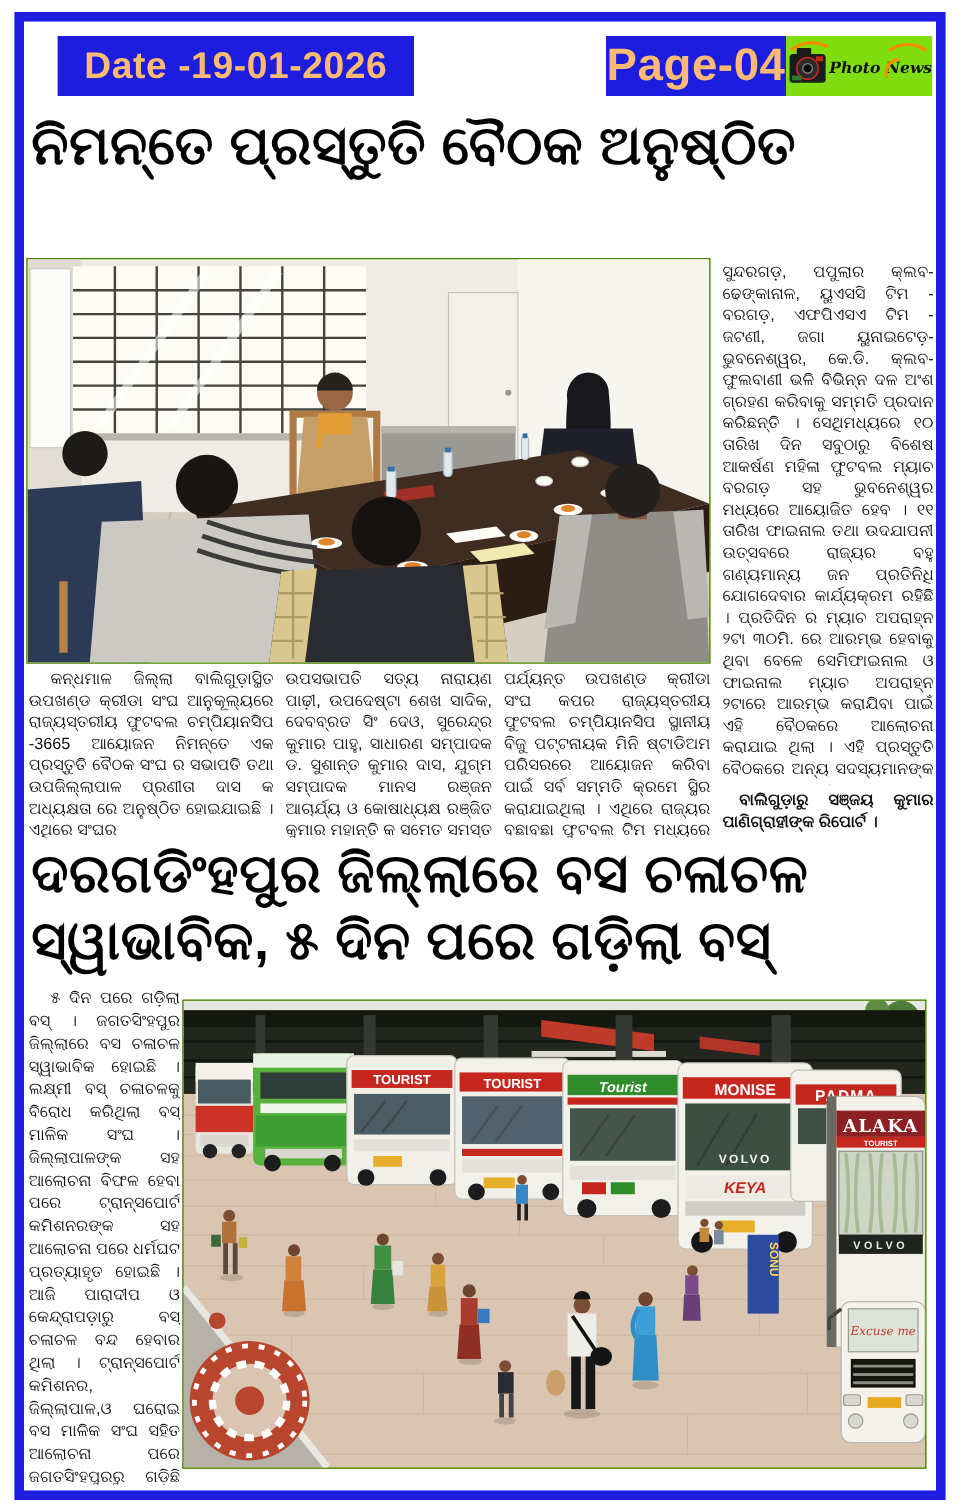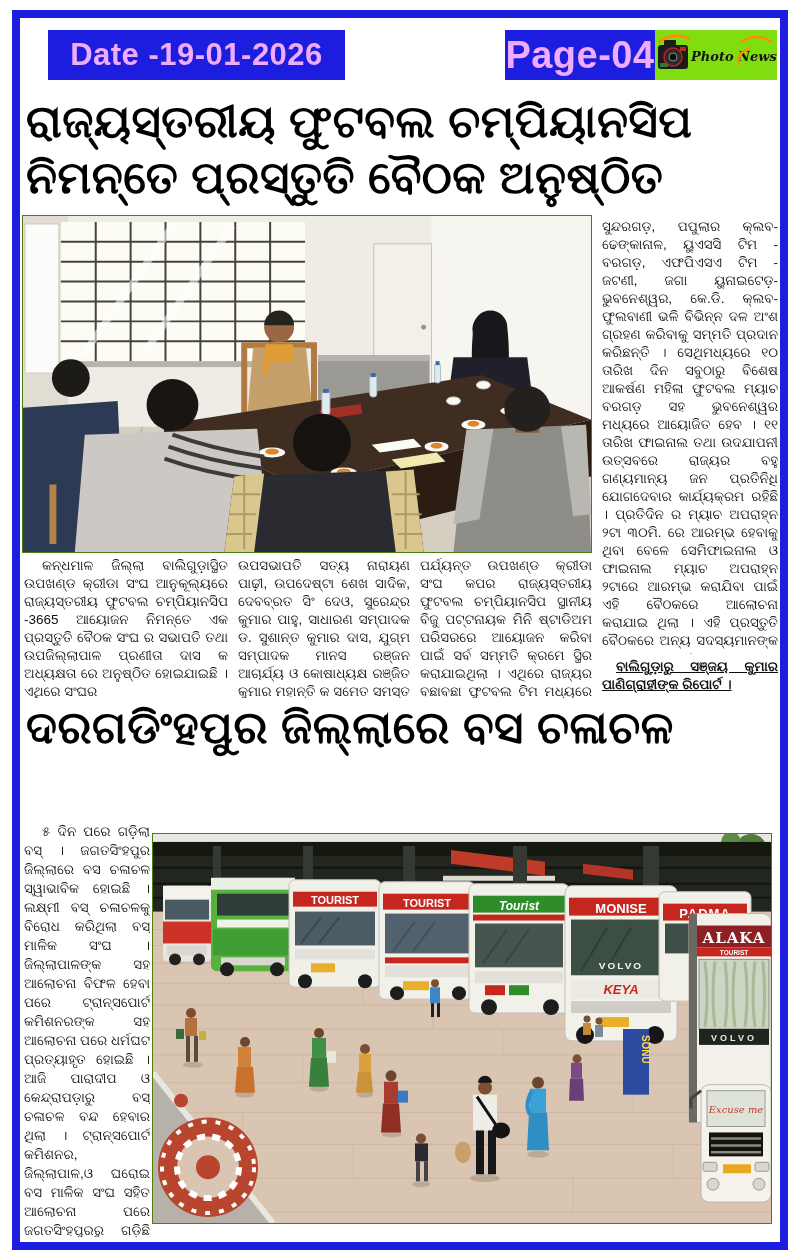--- a/index.html
+++ b/index.html
@@ -1,41 +1,41 @@
 <!DOCTYPE html>
 <html><head>
 <meta charset="utf-8">
 <style>
   html,body{margin:0;padding:0;background:#fff;}
   .page{position:relative;width:800px;height:1258px;background:#ffffff;overflow:hidden;
         font-family:"Liberation Sans",sans-serif;color:#000;}
   .frame{position:absolute;left:12px;top:10px;width:776px;height:1240px;
          border:8px solid #1d1de0;box-sizing:border-box;pointer-events:none;}
-  .mast-box{position:absolute;top:30px;height:50px;background:#1d1de0;color:#f0abfc;
+  .mast-box{position:absolute;top:30px;height:50px;background:#1d1de0;color:#fdba74;
             font-weight:bold;display:flex;align-items:center;justify-content:center;
             letter-spacing:.5px;}
   .date-box{left:48px;width:297px;font-size:31px;}
   .page-box{left:505px;width:150px;font-size:38px;}
   .logo-box{position:absolute;left:655px;top:30px;width:122px;height:50px;}
   .headline{position:absolute;left:26px;width:752px;font-weight:bold;color:#000;
             line-height:1.24;letter-spacing:0.5px;}
   .h1a{top:94px;font-size:45px;}
   .h2a{top:700px;font-size:45px;}
   .photo{position:absolute;border:1px solid #4d7c0f;box-sizing:border-box;background:#84cc16;}
   .photo1{left:22px;top:215px;width:570px;height:338px;}
   .photo2{left:152px;top:833px;width:620px;height:391px;}
   .photo svg{display:block;width:100%;height:100%;}
   .bodytext{position:absolute;font-size:13.5px;line-height:18px;text-align:justify;
             color:#101010;overflow:hidden;}
   .col1{left:24px;top:557px;width:204px;height:141px;}
   .col2{left:238px;top:557px;width:172px;height:141px;}
   .col3{left:420px;top:557px;width:172px;height:141px;}
   .col4{left:602px;top:218px;width:176px;height:476px;display:flex;flex-direction:column;}
   .col4 .p1{flex:1;overflow:hidden;}
-  .byline{margin-top:4px;text-indent:14px;font-weight:bold;text-decoration:underline;}
+  .byline{margin-top:4px;text-indent:14px;font-weight:bold;}
   .story2-body{left:24px;top:822px;width:126px;height:415px;line-height:19px;}
   .indent{text-indent:18px;}
   p{margin:0;}
 </style>
 </head>
 <body>
 
 <div class="page">
   <div class="frame"></div>
 
@@ -57,21 +57,20 @@
         <rect x="5" y="33" width="8" height="4" fill="#2d7a2d"></rect>
       </g>
       <path d="M4,12 Q18,1 35,9" stroke="#ff8c00" stroke-width="2.5" fill="none"></path>
       <text x="36" y="31" font-size="13" font-style="italic" font-weight="bold" font-family="DejaVu Serif, serif" fill="#141414">Photo News Times</text>
       <path d="M86,12 Q101,2 117,12" stroke="#ff8c00" stroke-width="2.5" fill="none"></path>
       <path d="M84,35 Q81,23 94,19" stroke="#ff8c00" stroke-width="2.5" fill="none"></path>
     </svg>
   </div>
 
   <div class="headline h1a">
-    <div>ରାଜ୍ୟସ୍ତରୀୟ ଫୁଟବଲ ଚମ୍ପିୟାନସିପ</div>
     <div>ନିମନ୍ତେ ପ୍ରସ୍ତୁତି ବୈଠକ ଅନୁଷ୍ଠିତ</div>
   </div>
 
   <div class="photo photo1">
     <svg viewBox="0 0 570 338" preserveAspectRatio="none">
       <rect width="570" height="338" fill="#efece5"></rect>
       <rect width="45" height="338" fill="#e2ddd3"></rect>
       <rect x="410" width="160" height="212" fill="#f7f5ef"></rect>
       <rect x="2" y="8" width="34" height="150" fill="#fbfbf9" stroke="#cfcac0"></rect>
       <g>
@@ -178,20 +177,21 @@
   <div class="bodytext col3">
     <p>ପର୍ଯ୍ୟନ୍ତ ଉପଖଣ୍ଡ କ୍ରୀଡା ସଂଘ କପର ରାଜ୍ୟସ୍ତରୀୟ ଫୁଟବଲ ଚମ୍ପିୟାନସିପ ସ୍ଥାନୀୟ ବିଜୁ ପଟ୍ଟନାୟକ ମିନି ଷ୍ଟାଡିଅମ ପରିସରରେ ଆୟୋଜନ କରିବା ପାଇଁ ସର୍ବ ସମ୍ମତି କ୍ରମେ ସ୍ଥିର କରାଯାଇଥିଲା । ଏଥିରେ ରାଜ୍ୟର ବଛାବଛା ଫୁଟବଲ ଟିମ ମଧ୍ୟରେ ସମଲାପୁର ଏଫ ସି, ତାଳମଣ୍ଡ କ୍ଲବ ଖୋର୍ଦ୍ଧା, ଦୋସ୍ତି ବ୍ରଦର</p>
   </div>
   <div class="bodytext col4">
     <p class="p1">ସୁନ୍ଦରଗଡ଼, ପପୁଲାର କ୍ଲବ- ଢେଙ୍କାନାଳ, ୟୁଏସସି ଟିମ - ବରଗଡ଼, ଏଫପିଏସଏ ଟିମ - ଜଟଣୀ, ଜଗା ୟୁନାଇଟେଡ଼- ଭୁବନେଶ୍ୱର, କେ.ଡି. କ୍ଲବ-ଫୁଲବାଣୀ ଭଳି ବିଭିନ୍ନ ଦଳ ଅଂଶ ଗ୍ରହଣ କରିବାକୁ ସମ୍ମତି ପ୍ରଦାନ କରିଛନ୍ତି । ସେଥିମଧ୍ୟରେ ୧୦ ତାରିଖ ଦିନ ସବୁଠାରୁ ବିଶେଷ ଆକର୍ଷଣ ମହିଳା ଫୁଟବଲ ମ୍ୟାଚ ବରଗଡ଼ ସହ ଭୁବନେଶ୍ୱର ମଧ୍ୟରେ ଆୟୋଜିତ ହେବ । ୧୧ ତାରିଖ ଫାଇନାଲ ତଥା ଉଦଯାପନୀ ଉତ୍ସବରେ ରାଜ୍ୟର ବହୁ ଗଣ୍ୟମାନ୍ୟ ଜନ ପ୍ରତିନିଧି ଯୋଗଦେବାର କାର୍ଯ୍ୟକ୍ରମ ରହିଛି । ପ୍ରତିଦିନ ର ମ୍ୟାଚ ଅପରାହ୍ନ ୨ଟା ୩୦ମି. ରେ ଆରମ୍ଭ ହେବାକୁ ଥିବା ବେଳେ ସେମିଫାଇନାଲ ଓ ଫାଇନାଲ ମ୍ୟାଚ ଅପରାହ୍ନ ୨ଟାରେ ଆରମ୍ଭ କରାଯିବା ପାଇଁ ଏହି ବୈଠକରେ ଆଲୋଚନା କରାଯାଇ ଥିଲା । ଏହି ପ୍ରସ୍ତୁତି ବୈଠକରେ ଅନ୍ୟ ସଦସ୍ୟମାନଙ୍କ ମଧ୍ୟରେ କ୍ରୀଡା ସମ୍ପାଦକ ଶିବାନନ୍ଦ ପଟ୍ଟନାୟକ, ଏ. ଶ୍ରୀନିବାସ ଦୋରା, କ୍ରୀଡା ଆୟୋଜକ ଉପଦେଷ୍ଟା ମଣ୍ଡଳୀର ସମସ୍ତ ସଦସ୍ୟ ଉପସ୍ଥିତ ରହି ପରିଚାଳନାରେ ସହଯୋଗ କରିବା ସହ ନିଜ ନିଜର ସୁଚିନ୍ତିତ ମତାମତ ପ୍ରଦାନ କରିଥିଲେ ।</p>
     <p class="byline">ବାଲିଗୁଡ଼ାରୁ ସଞ୍ଜୟ କୁମାର ପାଣିଗ୍ରାହୀଙ୍କ ରିପୋର୍ଟ ।</p>
   </div>
 
   <div class="headline h2a">
     <div>ଦରଗଡିଂହପୁର ଜିଲ୍ଲାରେ ବସ ଚଳାଚଳ</div>
+    <div>ସ୍ୱାଭାବିକ, ୫ ଦିନ ପରେ ଗଡ଼ିଲା ବସ୍</div>
   </div>
 
   <div class="bodytext story2-body">
     <p class="indent">୫ ଦିନ ପରେ ଗଡ଼ିଲା ବସ୍ । ଜଗତସିଂହପୁର ଜିଲ୍ଲାରେ ବସ ଚଳାଚଳ ସ୍ୱାଭାବିକ ହୋଇଛି । ଲକ୍ଷ୍ମୀ ବସ୍ ଚଳାଚଳକୁ ବିରୋଧ କରିଥିଲା ବସ୍ ମାଳିକ ସଂଘ । ଜିଲ୍ଲାପାଳଙ୍କ ସହ ଆଲୋଚନା ବିଫଳ ହେବା ପରେ ଟ୍ରାନ୍ସପୋର୍ଟ କମିଶନରଙ୍କ ସହ ଆଲୋଚନା ପରେ ଧର୍ମଘଟ ପ୍ରତ୍ୟାହୃତ ହୋଇଛି । ଆଜି ପାରାଦୀପ ଓ କେନ୍ଦ୍ରାପଡ଼ାରୁ ବସ୍ ଚଳାଚଳ ବନ୍ଦ ହେବାର ଥିଲା । ଟ୍ରାନ୍ସପୋର୍ଟ କମିଶନର, ଜିଲ୍ଲାପାଳ,ଓ ଘରୋଇ ବସ ମାଳିକ ସଂଘ ସହିତ ଆଲୋଚନା ପରେ ଜଗତସିଂହପୁରରୁ ଗଡ଼ିଛି ବସ୍ । ୫ ଦିନ ଧରି ବସ୍ ଚଳାଚଳ ଠପ୍ ହୋଇଯିବା ଯୋଗୁଁ ଯାତ୍ରୀମାନେ ଅସୁବିଧାର ସମ୍ମୁଖୀନ ହୋଇଥିଲେ ।</p>
   </div>
 
   <div class="photo photo2">
     <svg viewBox="0 0 618 391" preserveAspectRatio="none">
       <rect width="618" height="391" fill="#d9c5b1"></rect>
       <rect width="618" height="30" fill="#e8e8e2"></rect>

